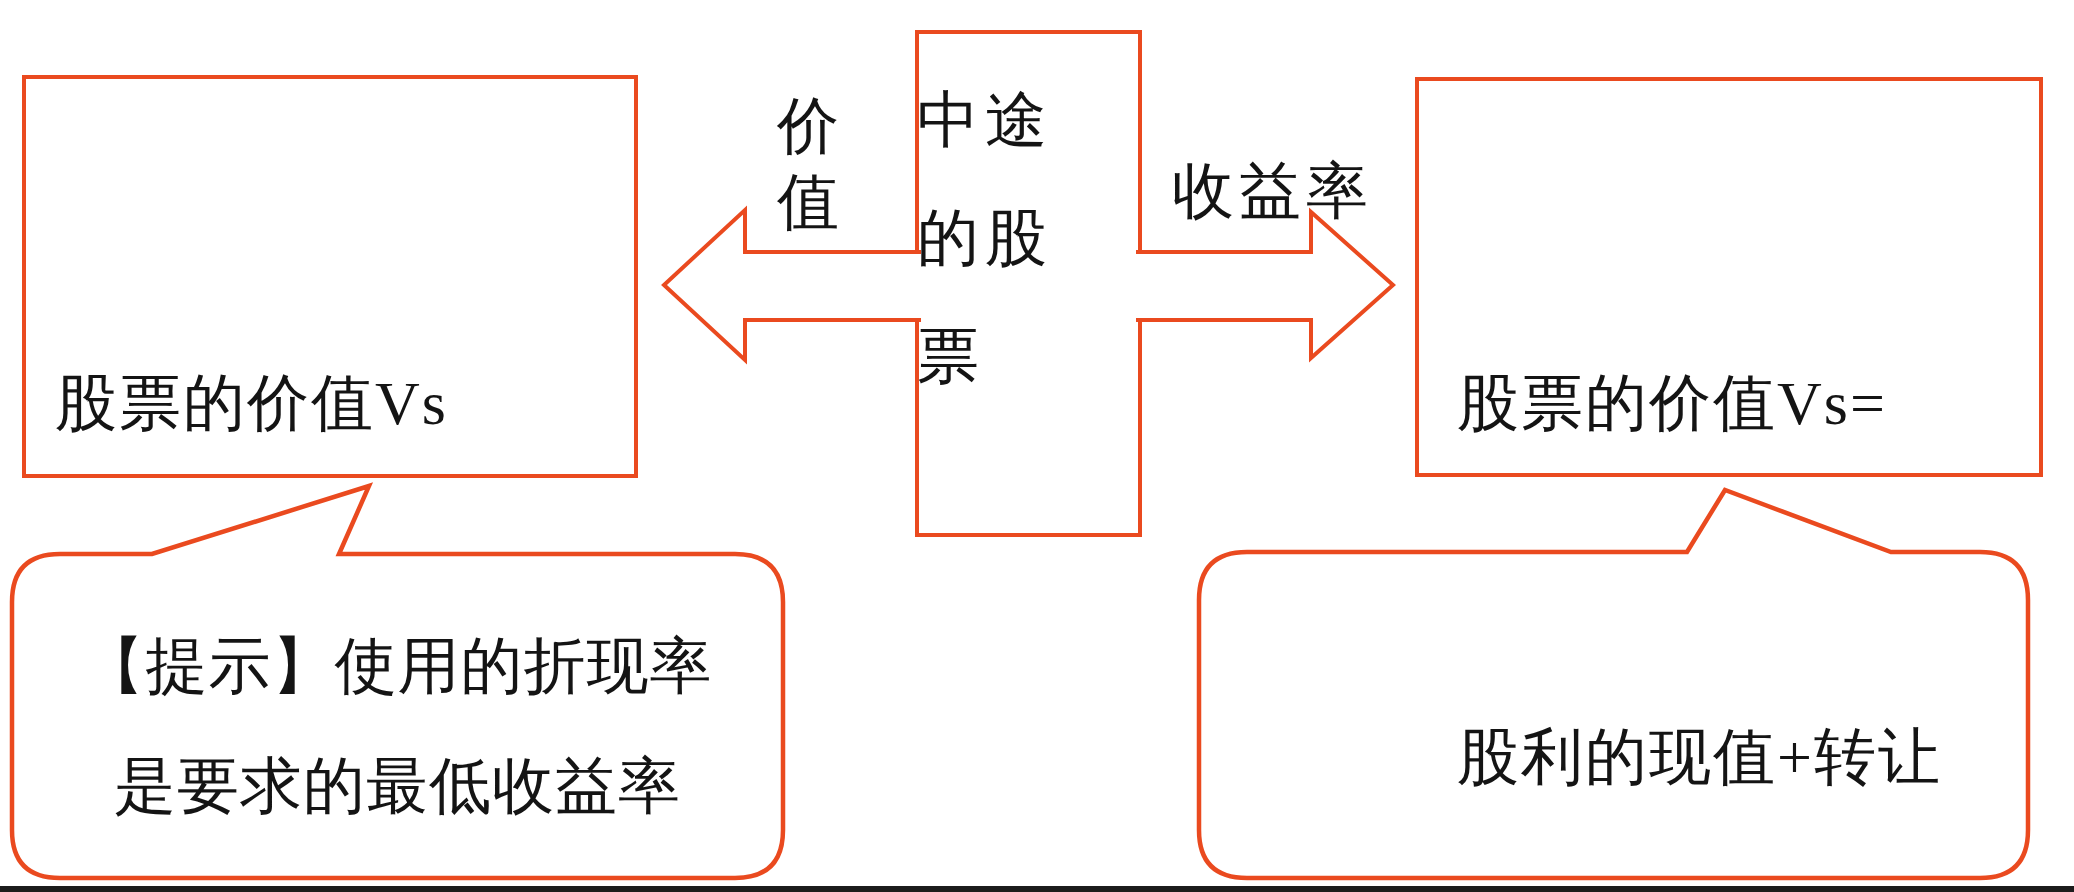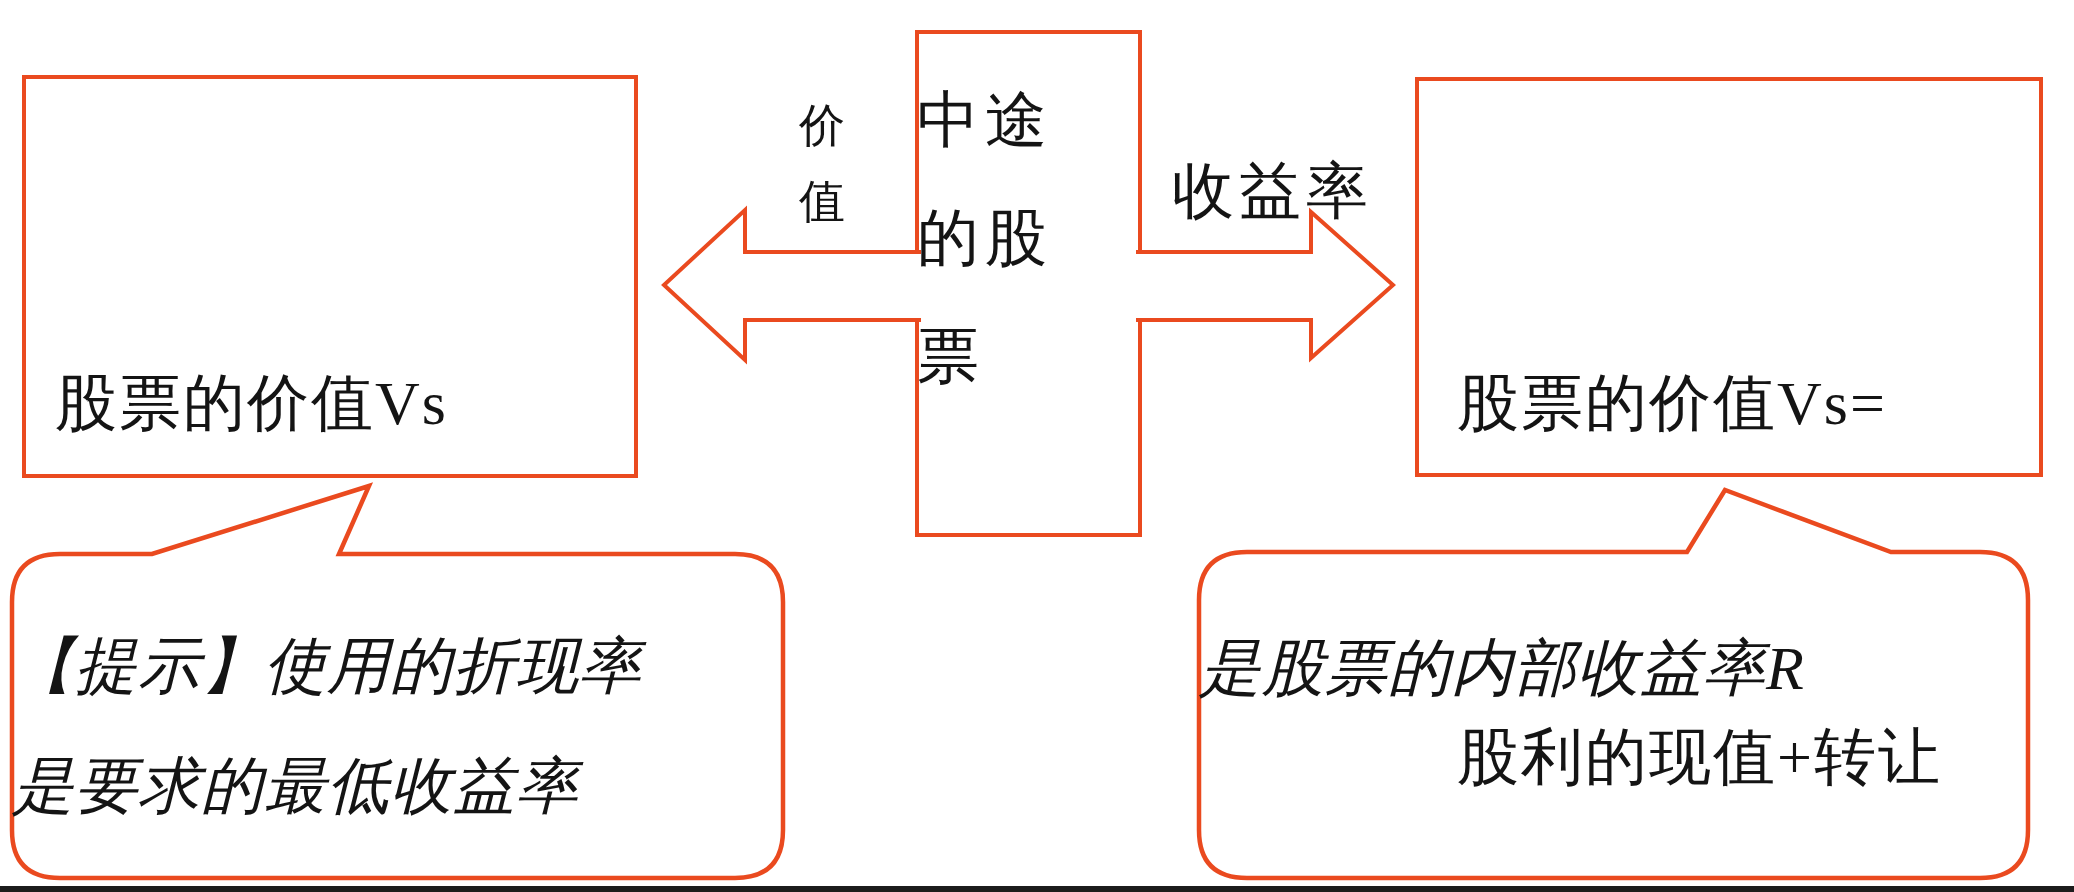--- a/index.html
+++ b/index.html
@@ -22,30 +22,29 @@
   .shape.thick{stroke-width:4.5;}
   .txt{position:absolute;white-space:pre;color:var(--ink);}
   .box-text{
     font-size:62px;line-height:118px;letter-spacing:2px;
   }
   .center-text{
     font-size:62px;line-height:118px;letter-spacing:6px;
     white-space:normal;
   }
   .arrow-label-v{
-    font-size:46px;line-height:76px;text-align:right;
+    font-size:62px;line-height:76px;text-align:left;
     white-space:normal;word-break:break-all;
   }
   .arrow-label-h{
     font-size:62px;line-height:62px;letter-spacing:5px;text-align:center;margin-top:24px;
   }
   .callout-text{
-    font-size:62px;line-height:120px;letter-spacing:1px;
+    font-size:62px;line-height:120px;letter-spacing:1px;text-align:center;
     white-space:normal;
-    font-style:italic;
   }
   .bottom-bar{
     position:absolute;left:0;top:886px;width:2074px;height:6px;
     background:var(--bar);
   }
 </style>
 </head>
 <body>
 
 <div class="canvas">
@@ -82,18 +81,17 @@
     <div>股利的现值+转让</div>
     
   </div>
 
   <div class="txt callout-text" style="left:12px;top:606px;width:771px;">
     <div>【提示】使用的折现率</div>
     <div>是要求的最低收益率</div>
   </div>
 
   <div class="txt callout-text" style="left:1199px;top:608px;width:829px;">
-    <div>是股票的内部收益率R</div>
   </div>
 
   <div class="bottom-bar"></div>
 
 </div>
 
 </body></html>

